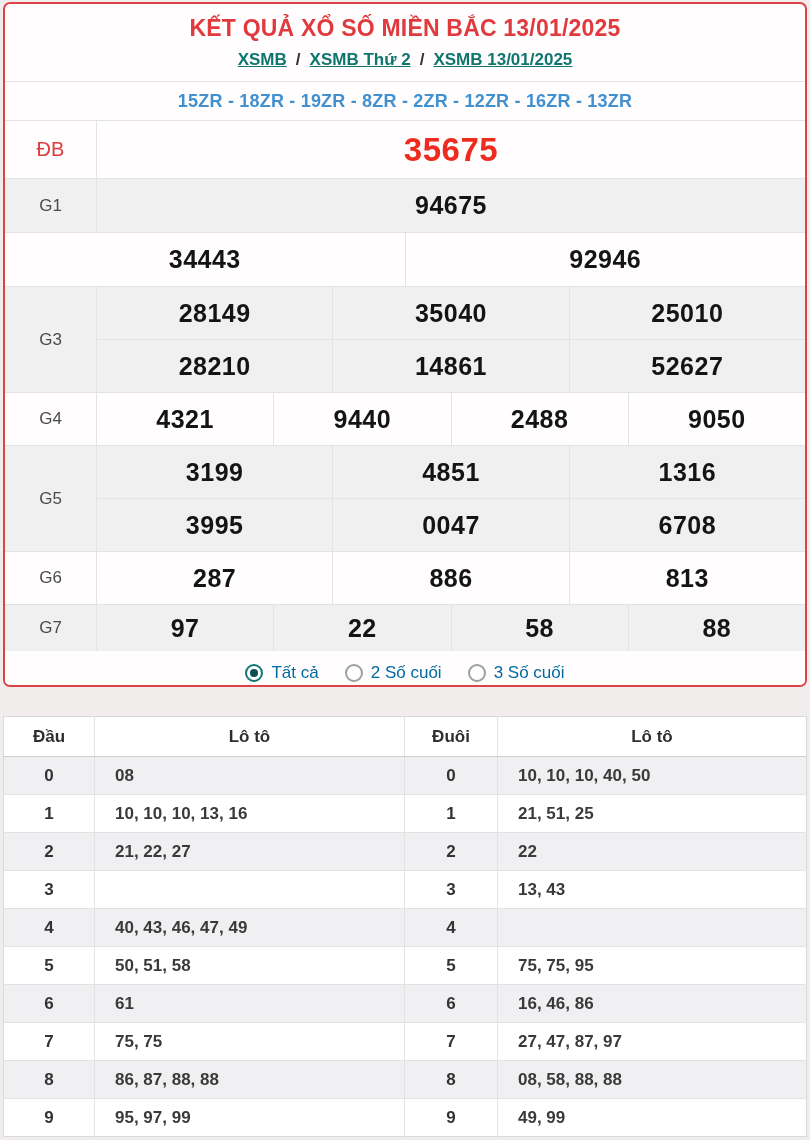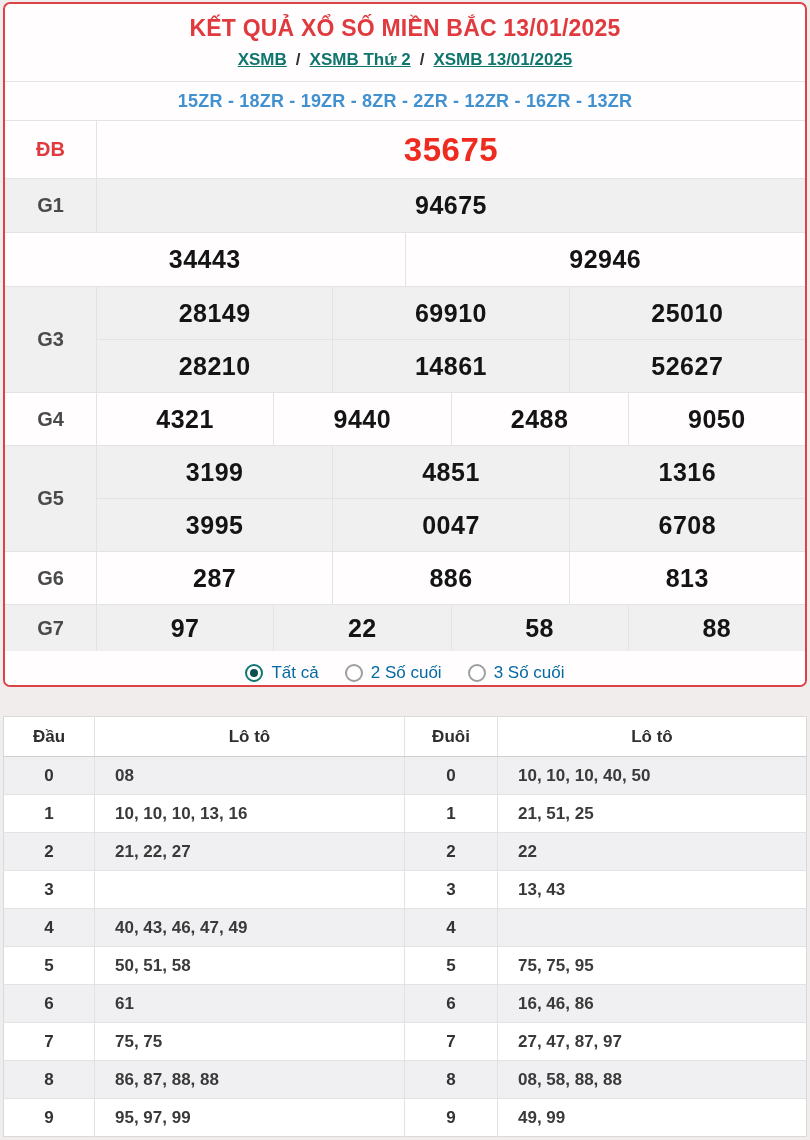--- a/index.html
+++ b/index.html
@@ -28,23 +28,23 @@
     font-size:18px; font-weight:bold; color:#4191d1; letter-spacing:.2px;
   }
 
   
   .prize-table { border-top:1px solid #e3e3e3; }
   .prize-row { display:flex; border-bottom:1px solid #e3e3e3; }
   .prize-row:last-child { border-bottom:none; }
   .prize-row.shade { background:#f1f0f1; }
   .prize-label {
     width:92px; flex:0 0 92px; display:flex; align-items:center; justify-content:center;
-    font-size:20px; color:#4a4a4a; border-right:1px solid #e3e3e3;font-weight:bold;
-  }
-  .prize-label.hl { color:#e03a3e; font-weight:bold; font-size:20px; }
+    font-size:17px; color:#4a4a4a; border-right:1px solid #e3e3e3;
+  }
+  .prize-label.hl { color:#e03a3e; font-weight:normal; font-size:20px; }
   .prize-values { flex:1; display:flex; flex-direction:column; }
   .prize-line { display:flex; }
   .prize-line + .prize-line { border-top:1px solid #e3e3e3; }
   .prize-cell {
     flex:1; display:flex; align-items:center; justify-content:center;
     height:52px; font-size:25px; font-weight:bold; color:#141414; letter-spacing:.5px;
     border-left:1px solid #e3e3e3;
   }
   .prize-cell:first-child { border-left:none; }
   .prize-row:nth-child(1) .prize-cell { height:57px; font-size:33px; color:#ef2b20; }
@@ -125,21 +125,21 @@
             <div class="prize-cell">34443</div>
             <div class="prize-cell">92946</div>
           </div>
         </div>
       </div>
       <div class="prize-row shade">
         <div class="prize-label">G3</div>
         <div class="prize-values">
           <div class="prize-line">
             <div class="prize-cell">28149</div>
-            <div class="prize-cell">69910</div>
+            <div class="prize-cell">35040</div>
             <div class="prize-cell">25010</div>
           </div>
           <div class="prize-line">
             <div class="prize-cell">28210</div>
             <div class="prize-cell">14861</div>
             <div class="prize-cell">52627</div>
           </div>
         </div>
       </div>
       <div class="prize-row">

